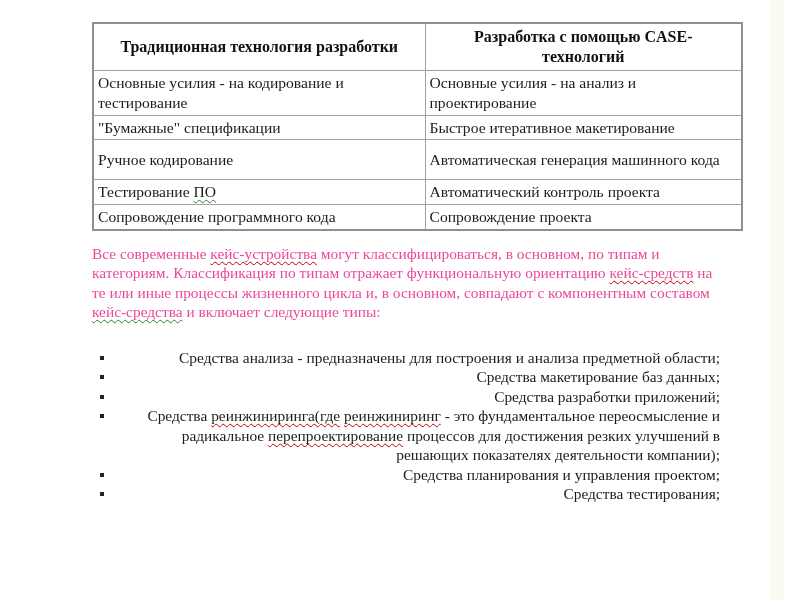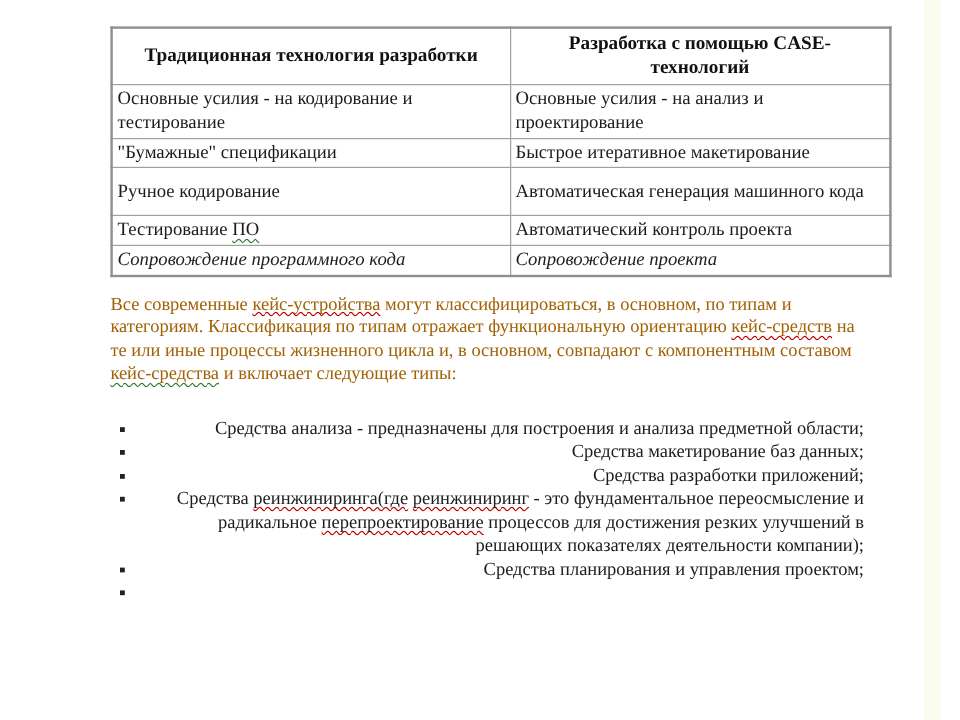--- a/index.html
+++ b/index.html
@@ -48,28 +48,28 @@
     padding: 3px 10px;
     color: #111111;
   }
   table.cmp col.c1 { width: 332px; }
   table.cmp col.c2 { width: 317px; }
   table.cmp thead tr       { height: 42px; }
   table.cmp tbody tr:nth-child(1) { height: 41px; }
   table.cmp tbody tr:nth-child(2) { height: 21px; }
   table.cmp tbody tr:nth-child(3) { height: 40px; }
   table.cmp tbody tr:nth-child(4) { height: 23px; }
-  table.cmp tbody tr:nth-child(5) { height: 24px; font-style: italic; }
+  table.cmp tbody tr:nth-child(5) { height: 24px; }
 
   .para {
     margin-top: 13px;
     width: 622px;
     font-size: 15.4px;
     line-height: 19.5px;
-    color: #a16207;
+    color: #ec4899;
   }
 
   .tools-list {
     margin-top: 26px;
     width: 628px;
     text-align: right;
   }
   .list-item {
     position: relative;
     padding-left: 31px;
@@ -135,17 +135,17 @@
     </table>
 
     <p class="para"><span>Все современные </span><span class="sq" style="text-decoration-color: rgb(192, 0, 0);">кейс-устройства</span><span> могут классифицироваться, в основном, по типам и категориям. Классификация по типам отражает функциональную ориентацию </span><span class="sq" style="text-decoration-color: rgb(192, 0, 0);">кейс-средств</span><span> на те или иные процессы жизненного цикла и, в основном, совпадают с компонентным составом </span><span class="sq" style="text-decoration-color: rgb(46, 125, 50);">кейс-средства</span><span> и включает следующие типы:</span></p>
 
     <div class="tools-list">
         <div class="list-item"><span class="bullet"></span><span><span>Средства анализа - предназначены для построения и анализа предметной области;</span></span></div>
         <div class="list-item"><span class="bullet"></span><span><span>Средства макетирование баз данных;</span></span></div>
         <div class="list-item"><span class="bullet"></span><span><span>Средства разработки приложений;</span></span></div>
         <div class="list-item"><span class="bullet"></span><span><span>Средства </span><span class="sq" style="text-decoration-color: rgb(192, 0, 0);">реинжиниринга(где</span><span> </span><span class="sq" style="text-decoration-color: rgb(192, 0, 0);">реинжиниринг</span><span> - это фундаментальное переосмысление и радикальное </span><span class="sq" style="text-decoration-color: rgb(192, 0, 0);">перепроектирование</span><span> процессов для достижения резких улучшений в решающих показателях деятельности компании);</span></span></div>
         <div class="list-item"><span class="bullet"></span><span><span>Средства планирования и управления проектом;</span></span></div>
-        <div class="list-item"><span class="bullet"></span></div>
+        <div class="list-item"><span class="bullet"></span><span><span>Средства тестирования;</span></span></div>
       </div>
 
   </div>
 </div>
 
 </body></html>

